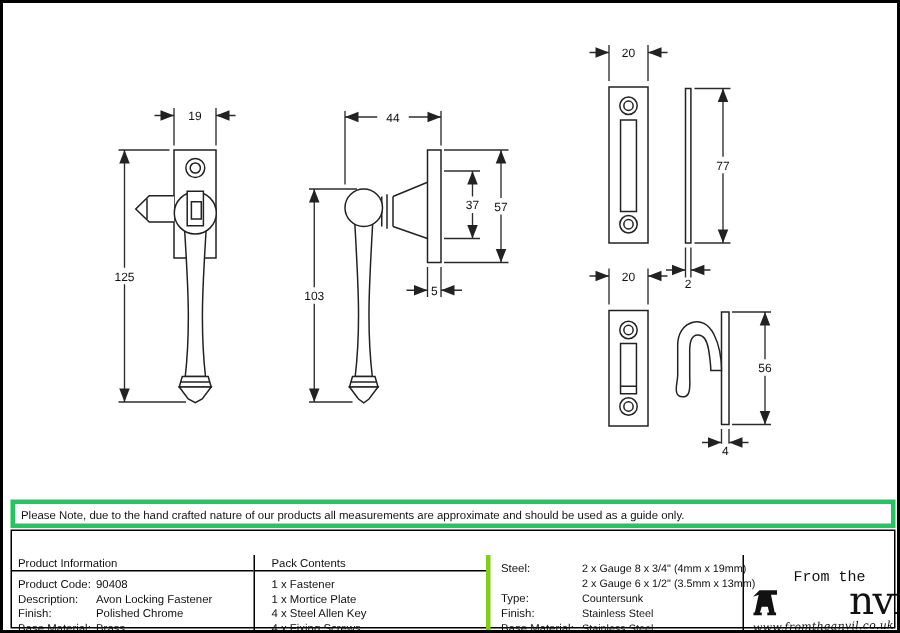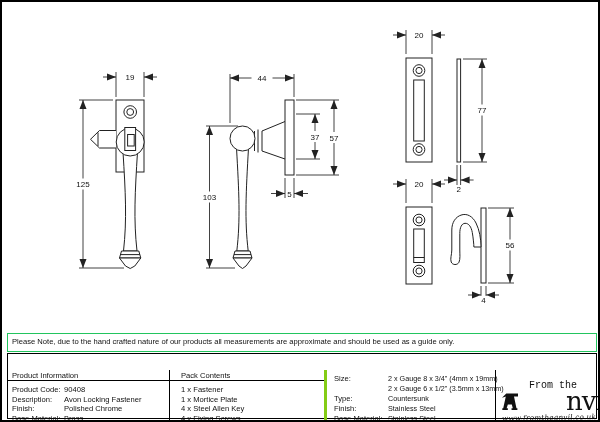--- a/index.html
+++ b/index.html
@@ -1,19 +1,19 @@
 <!DOCTYPE html>
 <html><head>
 <meta charset="utf-8">
 <style>
   html,body{margin:0;padding:0;background:#888;}
   .page{position:relative;width:600px;height:422px;background:#fff;border:2px solid #000;
         box-sizing:border-box;overflow:hidden;font-family:"Liberation Sans",sans-serif;color:#111;}
   svg.drawings{position:absolute;left:0;top:0;}
-  .notebar{position:absolute;left:5px;top:331px;width:590px;height:19px;border:1px solid #22c55e;
+  .notebar{position:absolute;left:5px;top:331px;width:590px;height:19px;border:3px solid #22c55e;
            box-sizing:border-box;font-size:7.6px;line-height:16px;padding-left:4px;white-space:nowrap;}
   .spec-table{position:absolute;left:5px;top:351px;width:590px;height:66px;border:1px solid #000;
               box-sizing:border-box;display:flex;}
   .col{box-sizing:border-box;height:100%;margin-top:16px;}
   .col1{width:162px;border-right:1px solid #000;}
   .col2{width:157px;border-right:3px solid #84cc16;}
   .col3{width:169px;border-right:1px solid #000;}
   .col4{flex:1;display:flex;align-items:center;justify-content:center;}
   .cell-header{height:11px;border-bottom:1px solid #000;font-size:7.6px;line-height:11px;
                padding-left:4px;box-sizing:border-box;white-space:nowrap;}
@@ -216,21 +216,21 @@
         <div class="list-item">1 x Fastener</div>
         <div class="list-item">1 x Mortice Plate</div>
         <div class="list-item">4 x Steel Allen Key</div>
         <div class="list-item">4 x Fixing Screws</div>
       </div>
     </div>
 
     <div class="col col3">
       <div class="cell-body">
         <div class="kv-row">
-          <span class="k">Size:</span>
+          <span class="k">Steel:</span>
           <span class="v">2 x Gauge 8 x 3/4" (4mm x 19mm)</span>
         </div>
         <div class="kv-row">
           <span class="k"></span>
           <span class="v">2 x Gauge 6 x 1/2" (3.5mm x 13mm)</span>
         </div>
         <div class="kv-row">
           <span class="k">Type:</span>
           <span class="v">Countersunk</span>
         </div>

